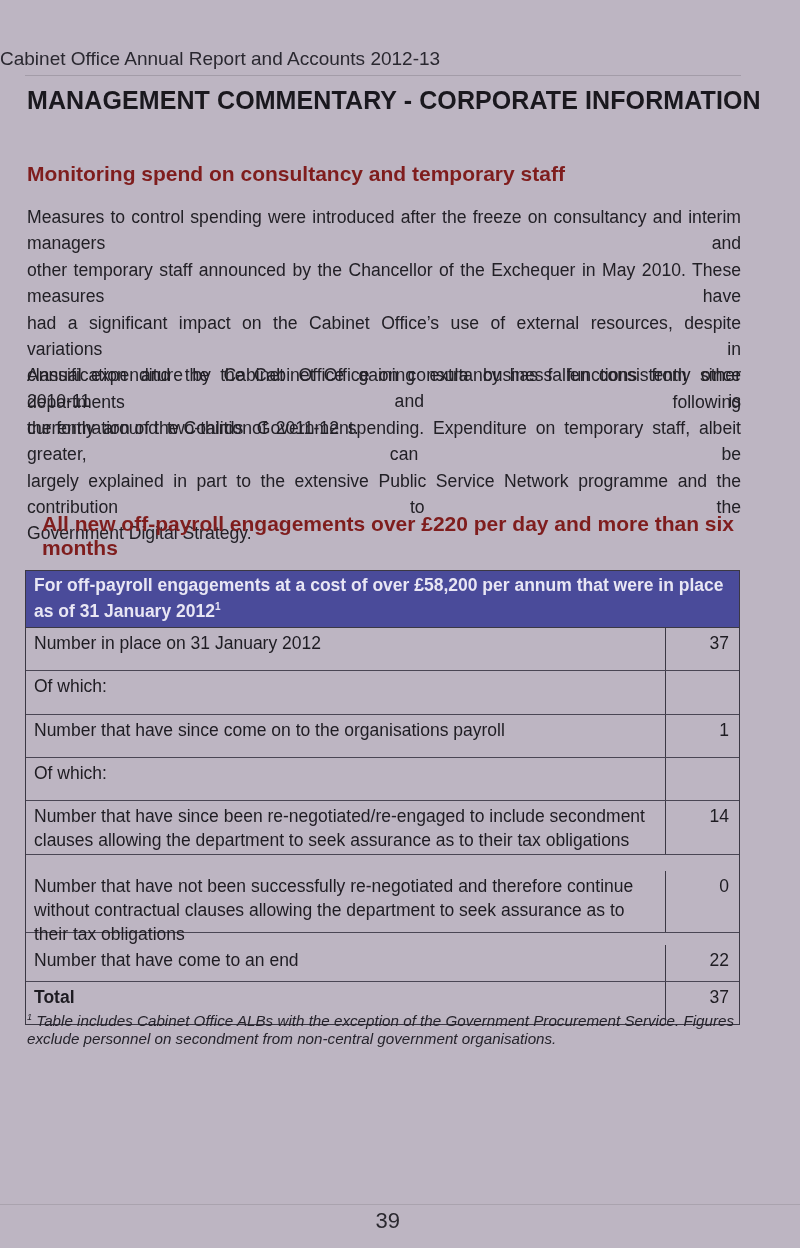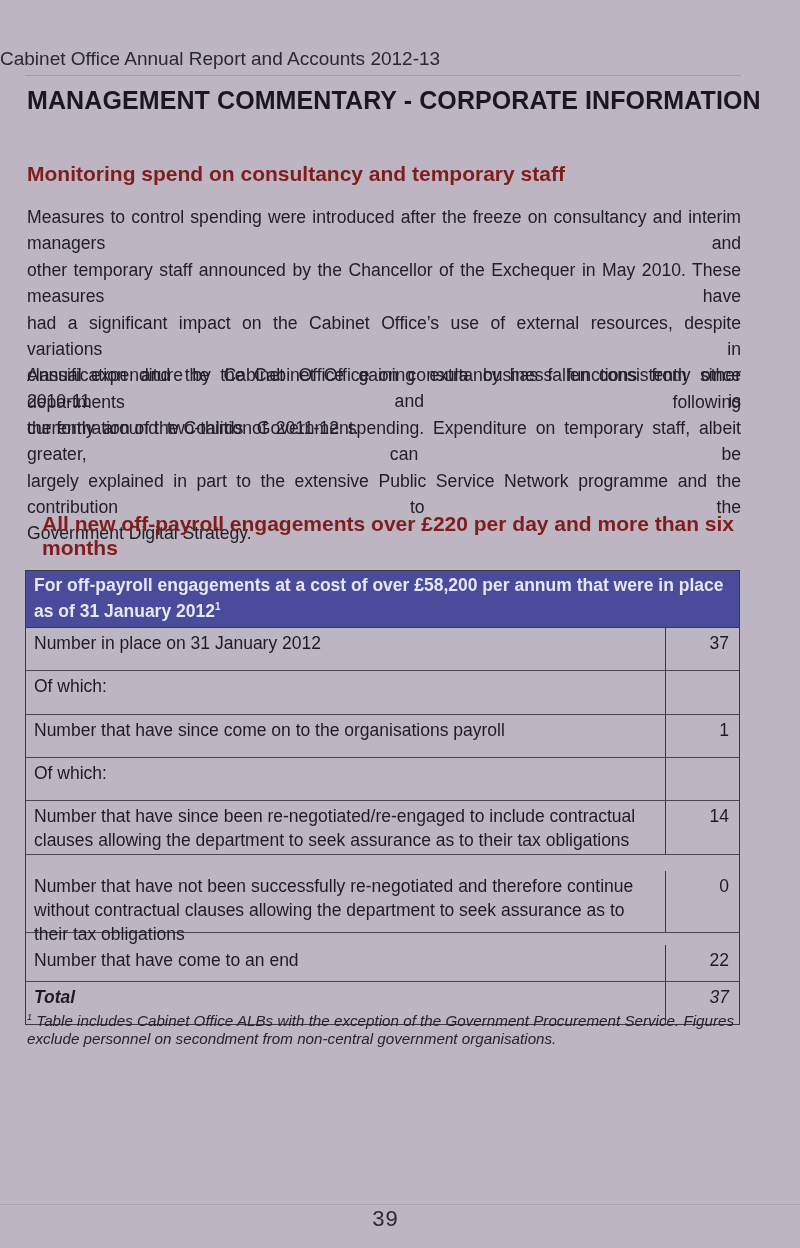--- a/index.html
+++ b/index.html
@@ -38,42 +38,42 @@
     border: 1.5px solid #3b3844; box-sizing: border-box;
   }
   .tbl-header {
     background: #4a4b9a;
     color: #e8e6f4; font-weight: bold; font-size: 17.5px; line-height: 21px;
     padding: 4px 8px 0 8px; height: 57px; box-sizing: border-box;
     border-bottom: 1.5px solid #3b3844;
   }
   .tbl-header sup { font-size: 10px; vertical-align: 7px; }
   .tbl-row { display: flex; border-bottom: 1.3px solid #4a4654; box-sizing: border-box; justify-content: center; }
-  .tbl-row:last-child { border-bottom: none; font-style: italic; }
+  .tbl-row:last-child { border-bottom: none; }
   .cell-label {
     width: 640px; box-sizing: border-box; padding: 3px 8px 0 8px;
     font-size: 17.5px; line-height: 24px; border-right: 1.3px solid #3b3844;
   }
   .cell-value {
     flex: 1; text-align: right; padding: 3px 10px 0 0;
     font-size: 17.5px; line-height: 24px;
   }
   .bold { font-weight: bold; }
 
   .footnote {
     position: absolute; left: 27px; top: 1008px; width: 720px;
     font-size: 15.2px; line-height: 18px; font-style: italic; color: #25232b;
   }
   .footnote sup { font-size: 9px; vertical-align: 6px; font-style: italic; }
   .footer-rule {
     position: absolute; left: 0; top: 1204px; width: 800px; height: 1px; background: #aaa3ae;
   }
   .page-number {
-    position: absolute; left: 370px; top: 1208px; width: 30px; text-align: center;
-    font-family: Liberation Mono, monospace; font-size: 22px; color: #2b2930;
+    position: absolute; left: 370px; top: 1208px; width: 30px; text-align: right;
+    font-family: Liberation Sans, sans-serif; font-size: 22px; color: #2b2930;
   }
 </style>
 </head>
 <body>
 
 <div class="page-header">Cabinet Office Annual Report and Accounts 2012-13</div>
 <div class="header-rule"></div>
 <div class="doc-title">MANAGEMENT COMMENTARY - CORPORATE INFORMATION</div>
 
 <div class="section-heading" style="top:162px;">Monitoring spend on consultancy and temporary staff</div>
@@ -108,21 +108,21 @@
   </div>
   <div class="tbl-row" style="height:43px;">
     <div class="cell-label">Number that have since come on to the organisations payroll</div>
     <div class="cell-value">1</div>
   </div>
   <div class="tbl-row" style="height:43px;">
     <div class="cell-label">Of which:</div>
     <div class="cell-value"></div>
   </div>
   <div class="tbl-row" style="height:54px;">
-    <div class="cell-label">Number that have since been  re-negotiated/re-engaged to include contractual clauses allowing the department to seek assurance as to their tax obligations</div>
+    <div class="cell-label">Number that have since been  re-negotiated/re-engaged to include secondment clauses allowing the department to seek assurance as to their tax obligations</div>
     <div class="cell-value">14</div>
   </div>
   <div class="tbl-row" style="height:62px;margin-top:16px;">
     <div class="cell-label">Number that have not been successfully re-negotiated and therefore continue without contractual clauses allowing the department to seek assurance as to their tax obligations</div>
     <div class="cell-value">0</div>
   </div>
   <div class="tbl-row" style="height:37px;margin-top:12px;">
     <div class="cell-label">Number that have come to an end</div>
     <div class="cell-value">22</div>
   </div>

